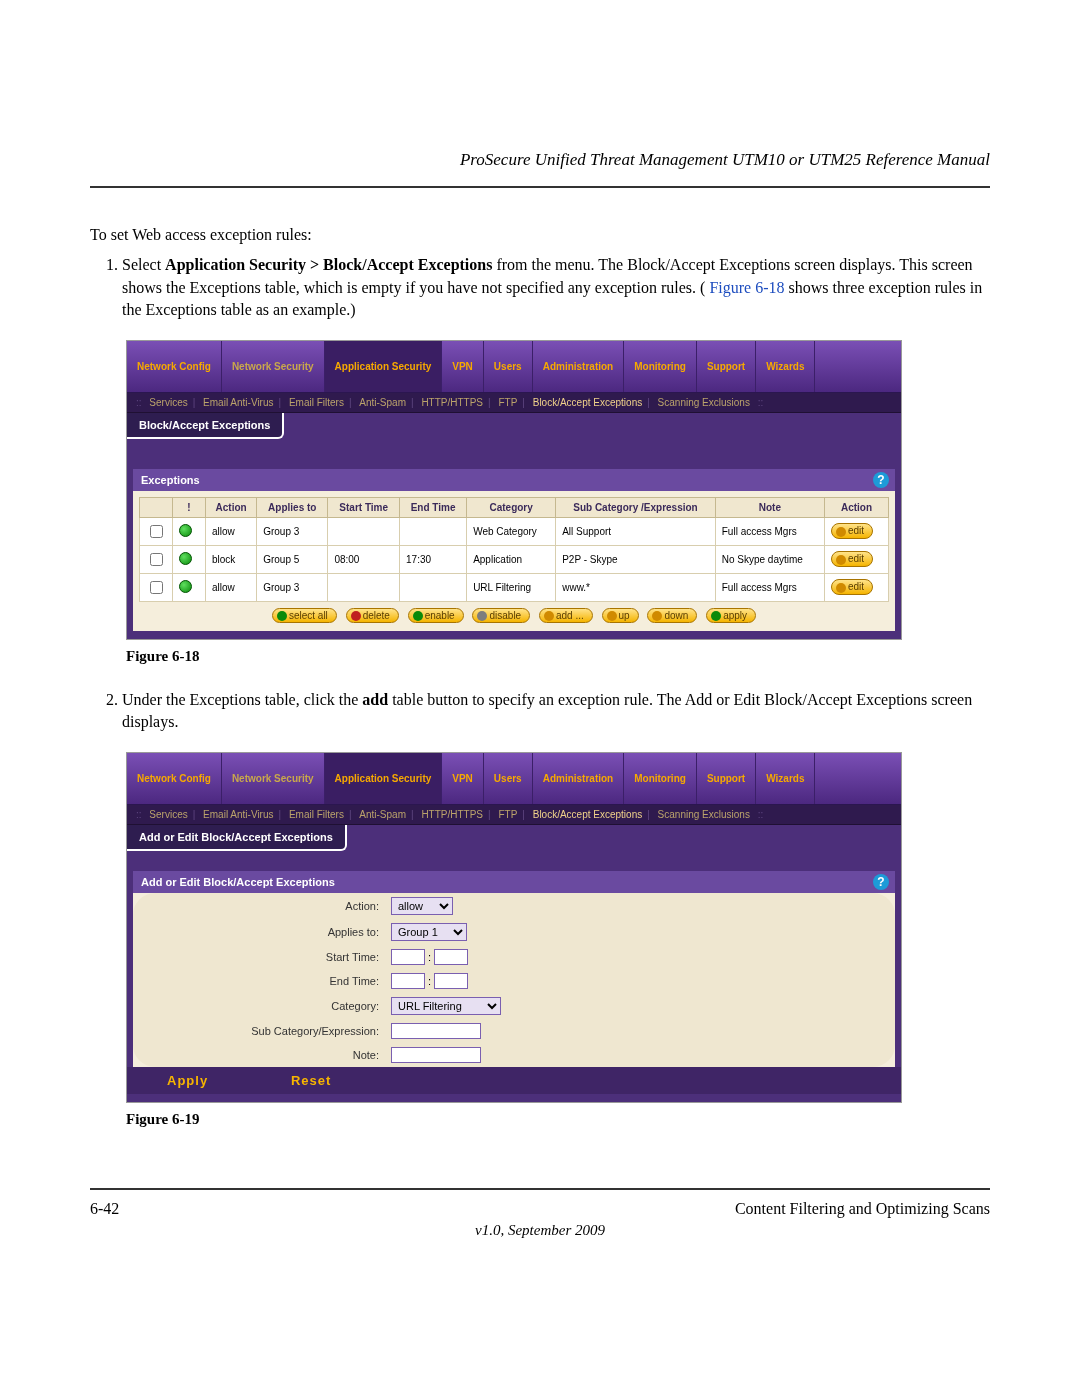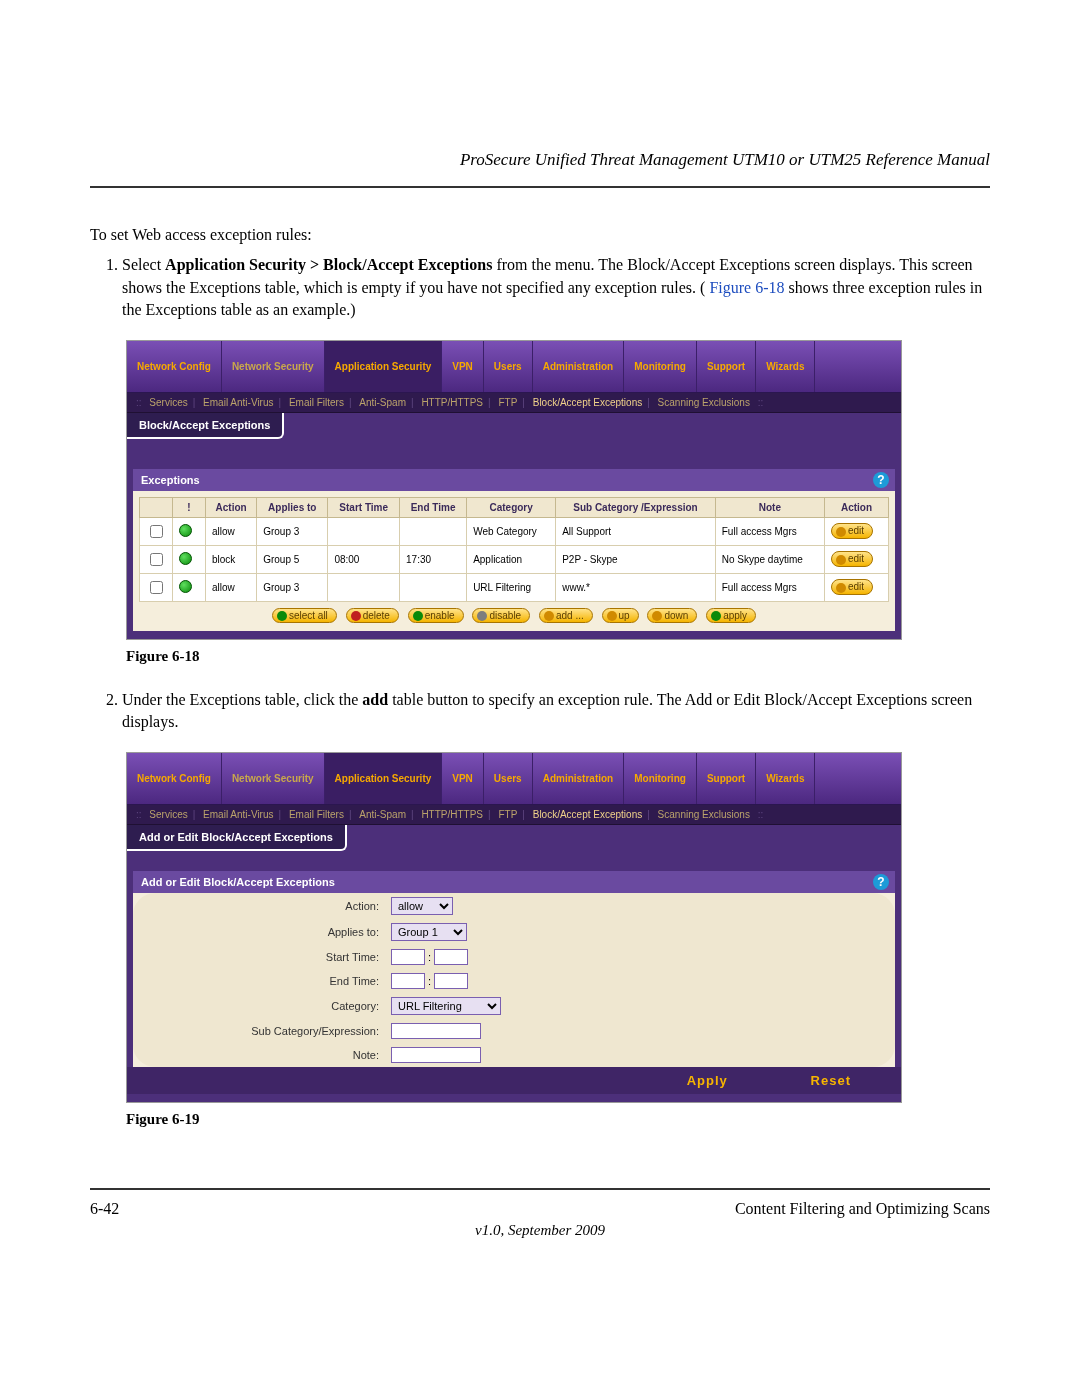--- a/index.html
+++ b/index.html
@@ -177,22 +177,22 @@
     border: 1px solid #7a5fb0;
     background: #fff;
     padding: 1px 2px;
     box-sizing: border-box;
   }
   .frm input.short { width: 34px; }
   .frm input.med   { width: 90px; }
   .frm select.sel  { background:#e7e0f2; }
   .apply-row {
     background: #3f2566;
-    text-align: right;
-    padding: 6px 10px;
+    text-align: left;
+    padding: 6px 0;
   }
   .apply-row span {
     color: #f7b500; font-weight: bold; font-size: 13px;
     margin: 0 40px; letter-spacing: 1px; cursor: pointer;
   }
 
   
   .footer {
     width: 100%;
     margin-top: 60px;

